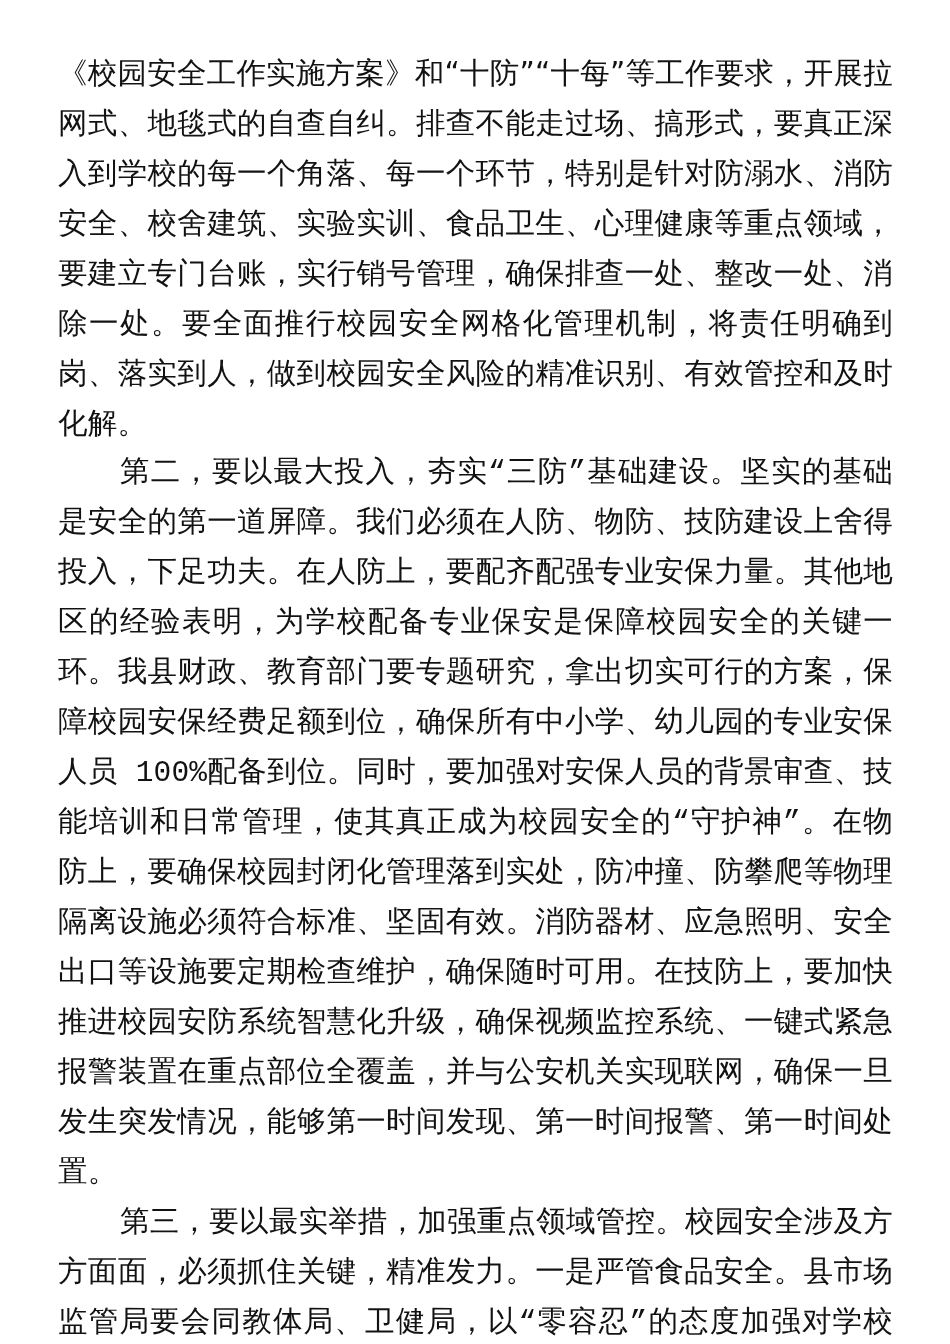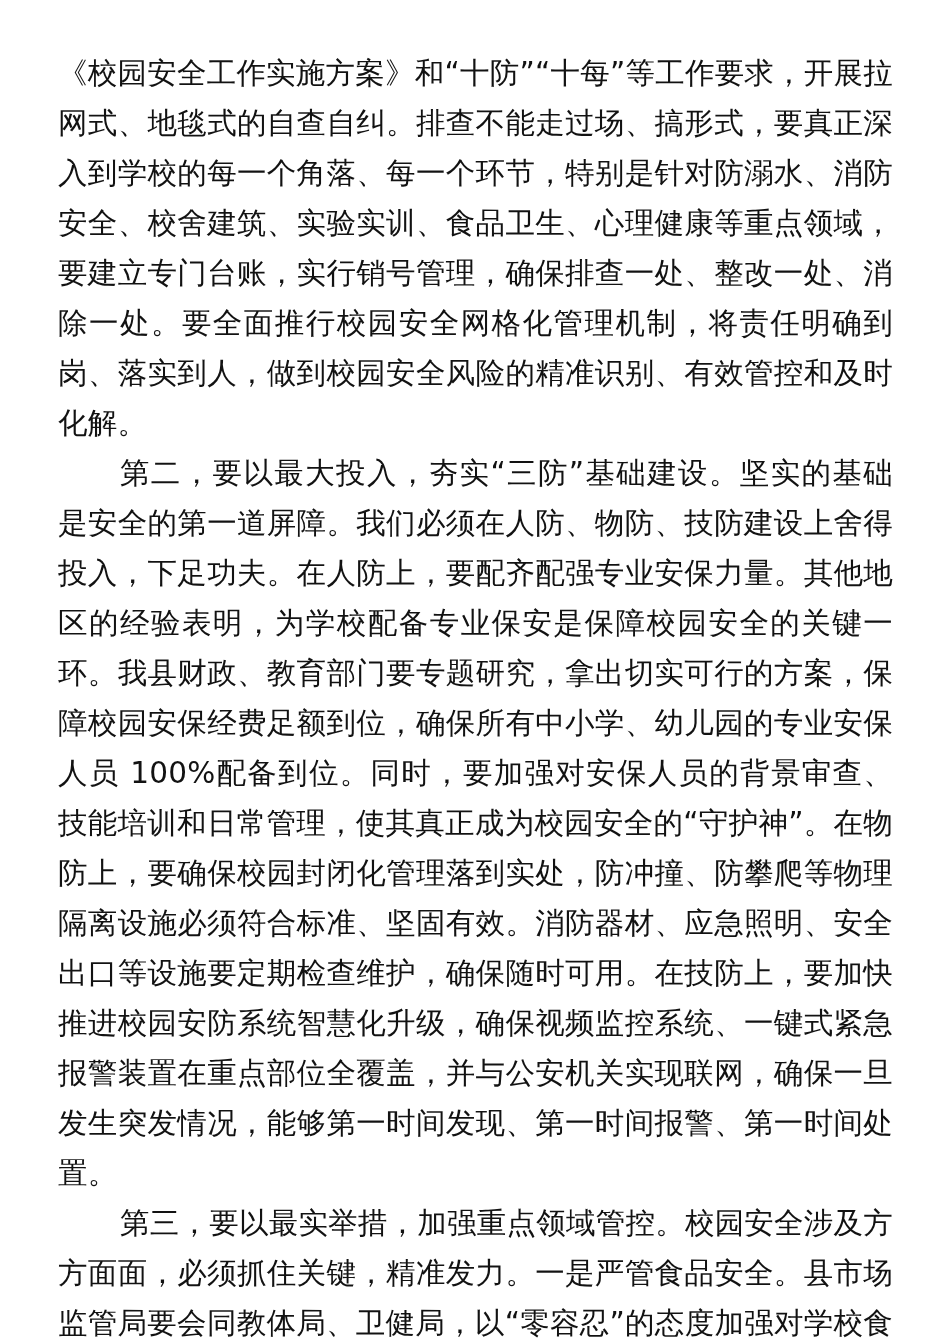--- a/index.html
+++ b/index.html
@@ -32,20 +32,21 @@
     text-justify: inter-ideograph;
     text-align-last: left;
     letter-spacing: 0.2px;
     margin: 0;
     word-break: break-all;
     color: #121212;
     font-weight: 400;
   }
   .para.indent {
     text-indent: 62px;
+    font-family: Liberation Mono, monospace;
   }
 </style>
 </head>
 <body>
 
 <div class="page">
   <div class="doc-body">
     <p class="para">《校园安全工作实施方案》和“十防”“十每”等工作要求，开展拉网式、地毯式的自查自纠。排查不能走过场、搞形式，要真正深入到学校的每一个角落、每一个环节，特别是针对防溺水、消防安全、校舍建筑、实验实训、食品卫生、心理健康等重点领域，要建立专门台账，实行销号管理，确保排查一处、整改一处、消除一处。要全面推行校园安全网格化管理机制，将责任明确到岗、落实到人，做到校园安全风险的精准识别、有效管控和及时化解。</p>
     <p class="para indent">第二，要以最大投入，夯实“三防”基础建设。坚实的基础是安全的第一道屏障。我们必须在人防、物防、技防建设上舍得投入，下足功夫。在人防上，要配齐配强专业安保力量。其他地区的经验表明，为学校配备专业保安是保障校园安全的关键一环。我县财政、教育部门要专题研究，拿出切实可行的方案，保障校园安保经费足额到位，确保所有中小学、幼儿园的专业安保人员 100%配备到位。同时，要加强对安保人员的背景审查、技能培训和日常管理，使其真正成为校园安全的“守护神”。在物防上，要确保校园封闭化管理落到实处，防冲撞、防攀爬等物理隔离设施必须符合标准、坚固有效。消防器材、应急照明、安全出口等设施要定期检查维护，确保随时可用。在技防上，要加快推进校园安防系统智慧化升级，确保视频监控系统、一键式紧急报警装置在重点部位全覆盖，并与公安机关实现联网，确保一旦发生突发情况，能够第一时间发现、第一时间报警、第一时间处置。</p>
     <p class="para indent">第三，要以最实举措，加强重点领域管控。校园安全涉及方方面面，必须抓住关键，精准发力。一是严管食品安全。县市场监管局要会同教体局、卫健局，以“零容忍”的态度加强对学校食堂、校园周边餐饮店和食品店的监管执法严厉打击无证经营、销售“三无”食品等违法行为，确保</p>

